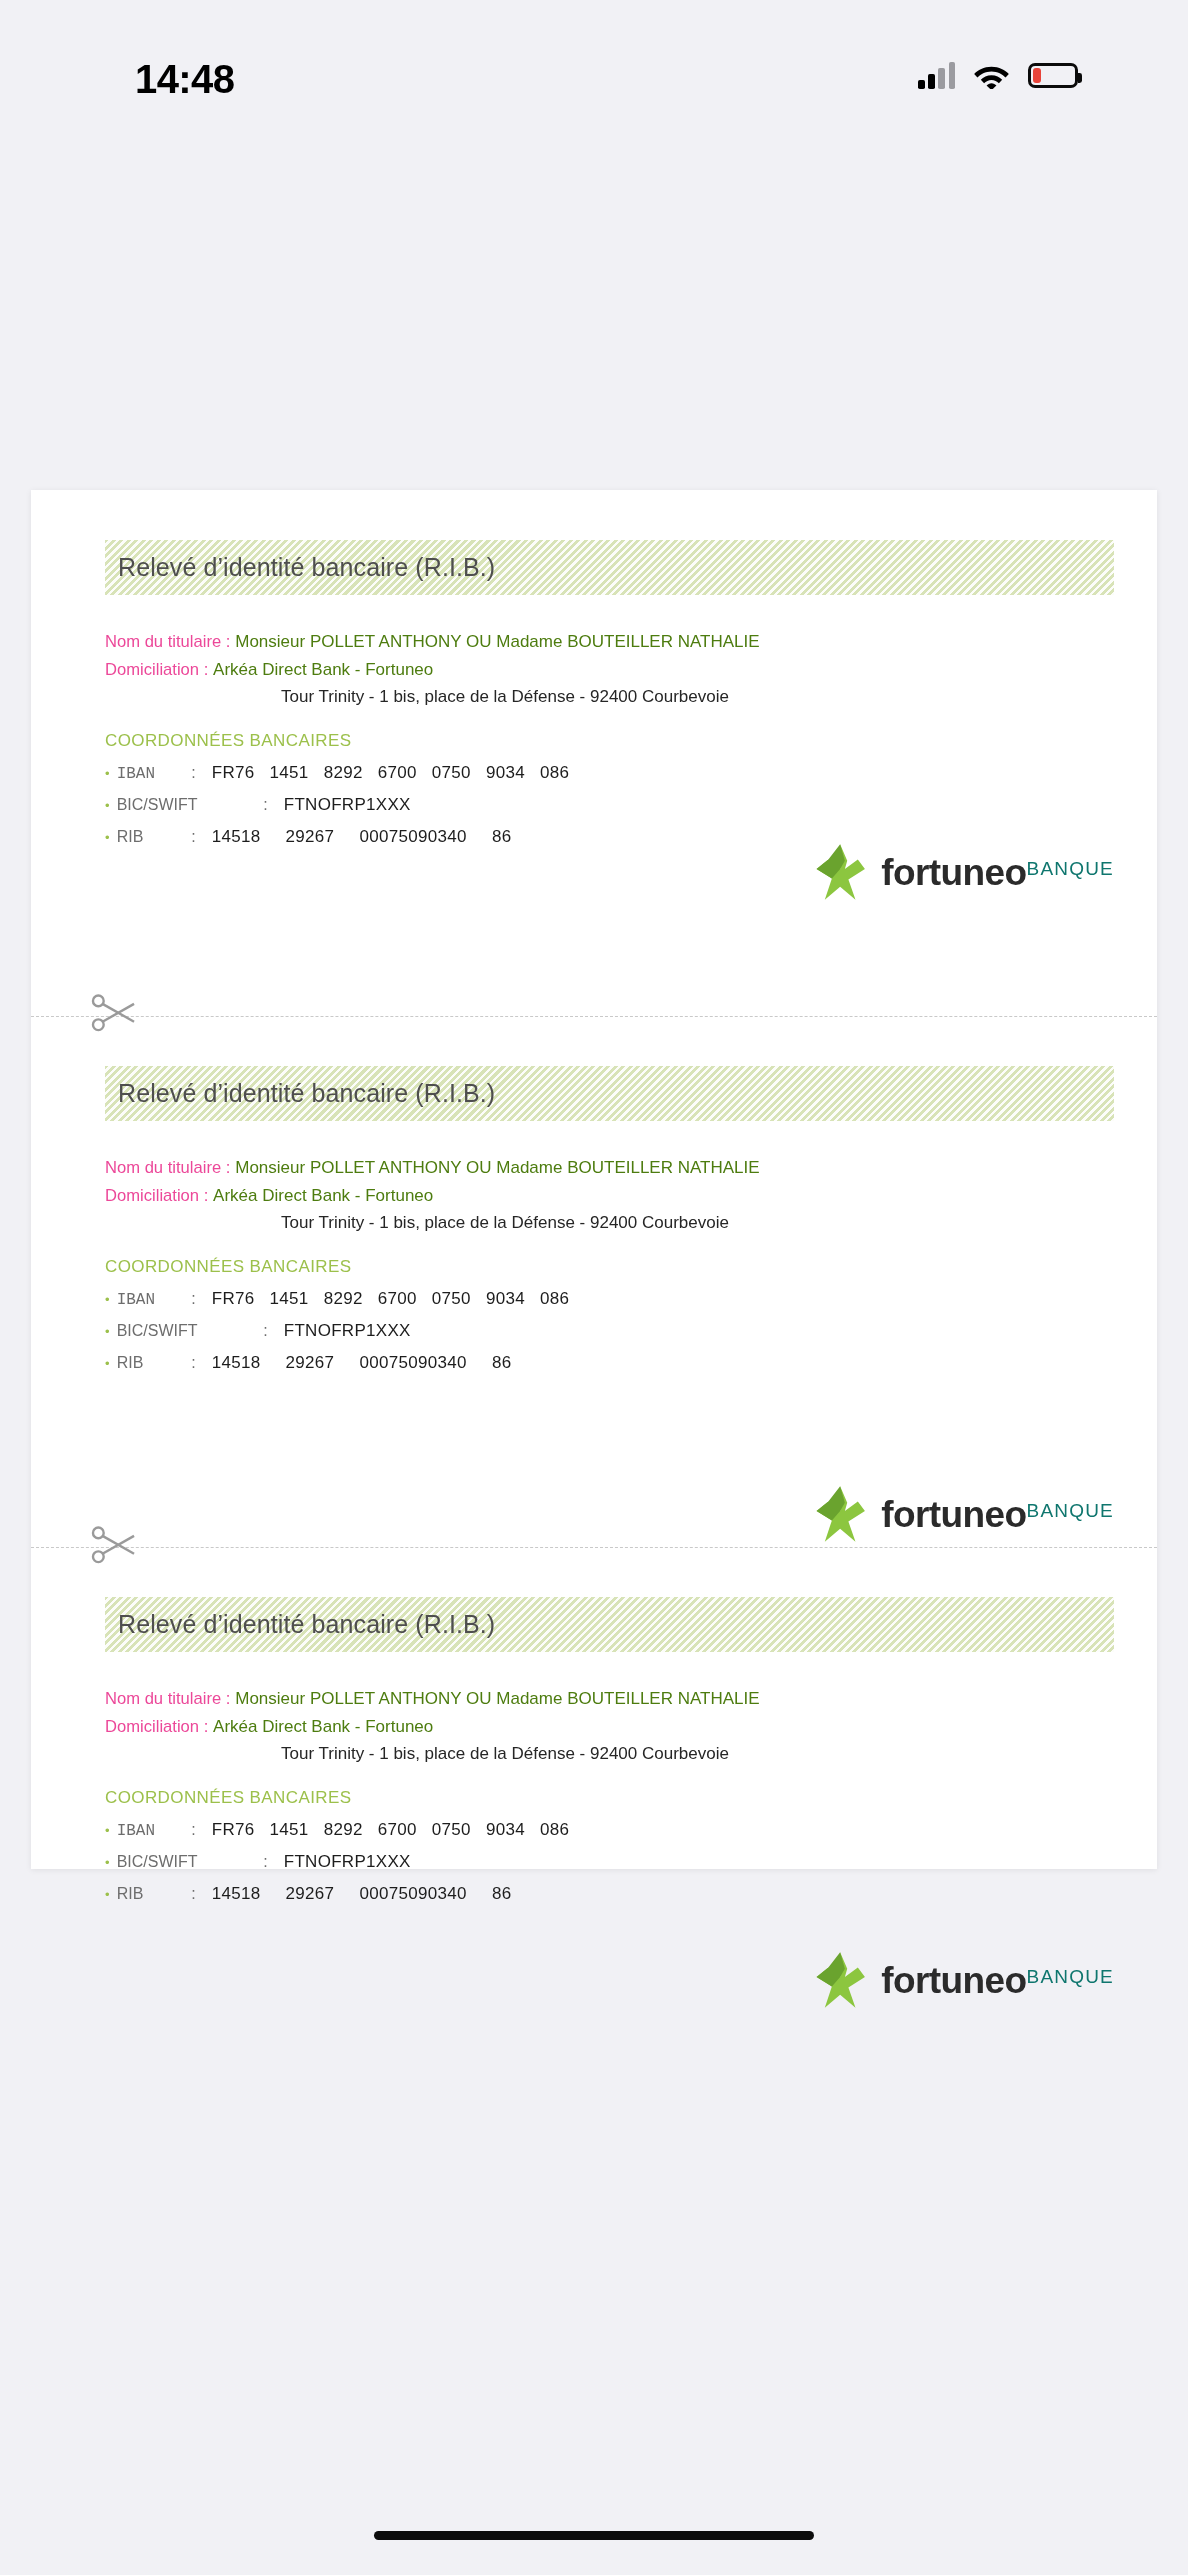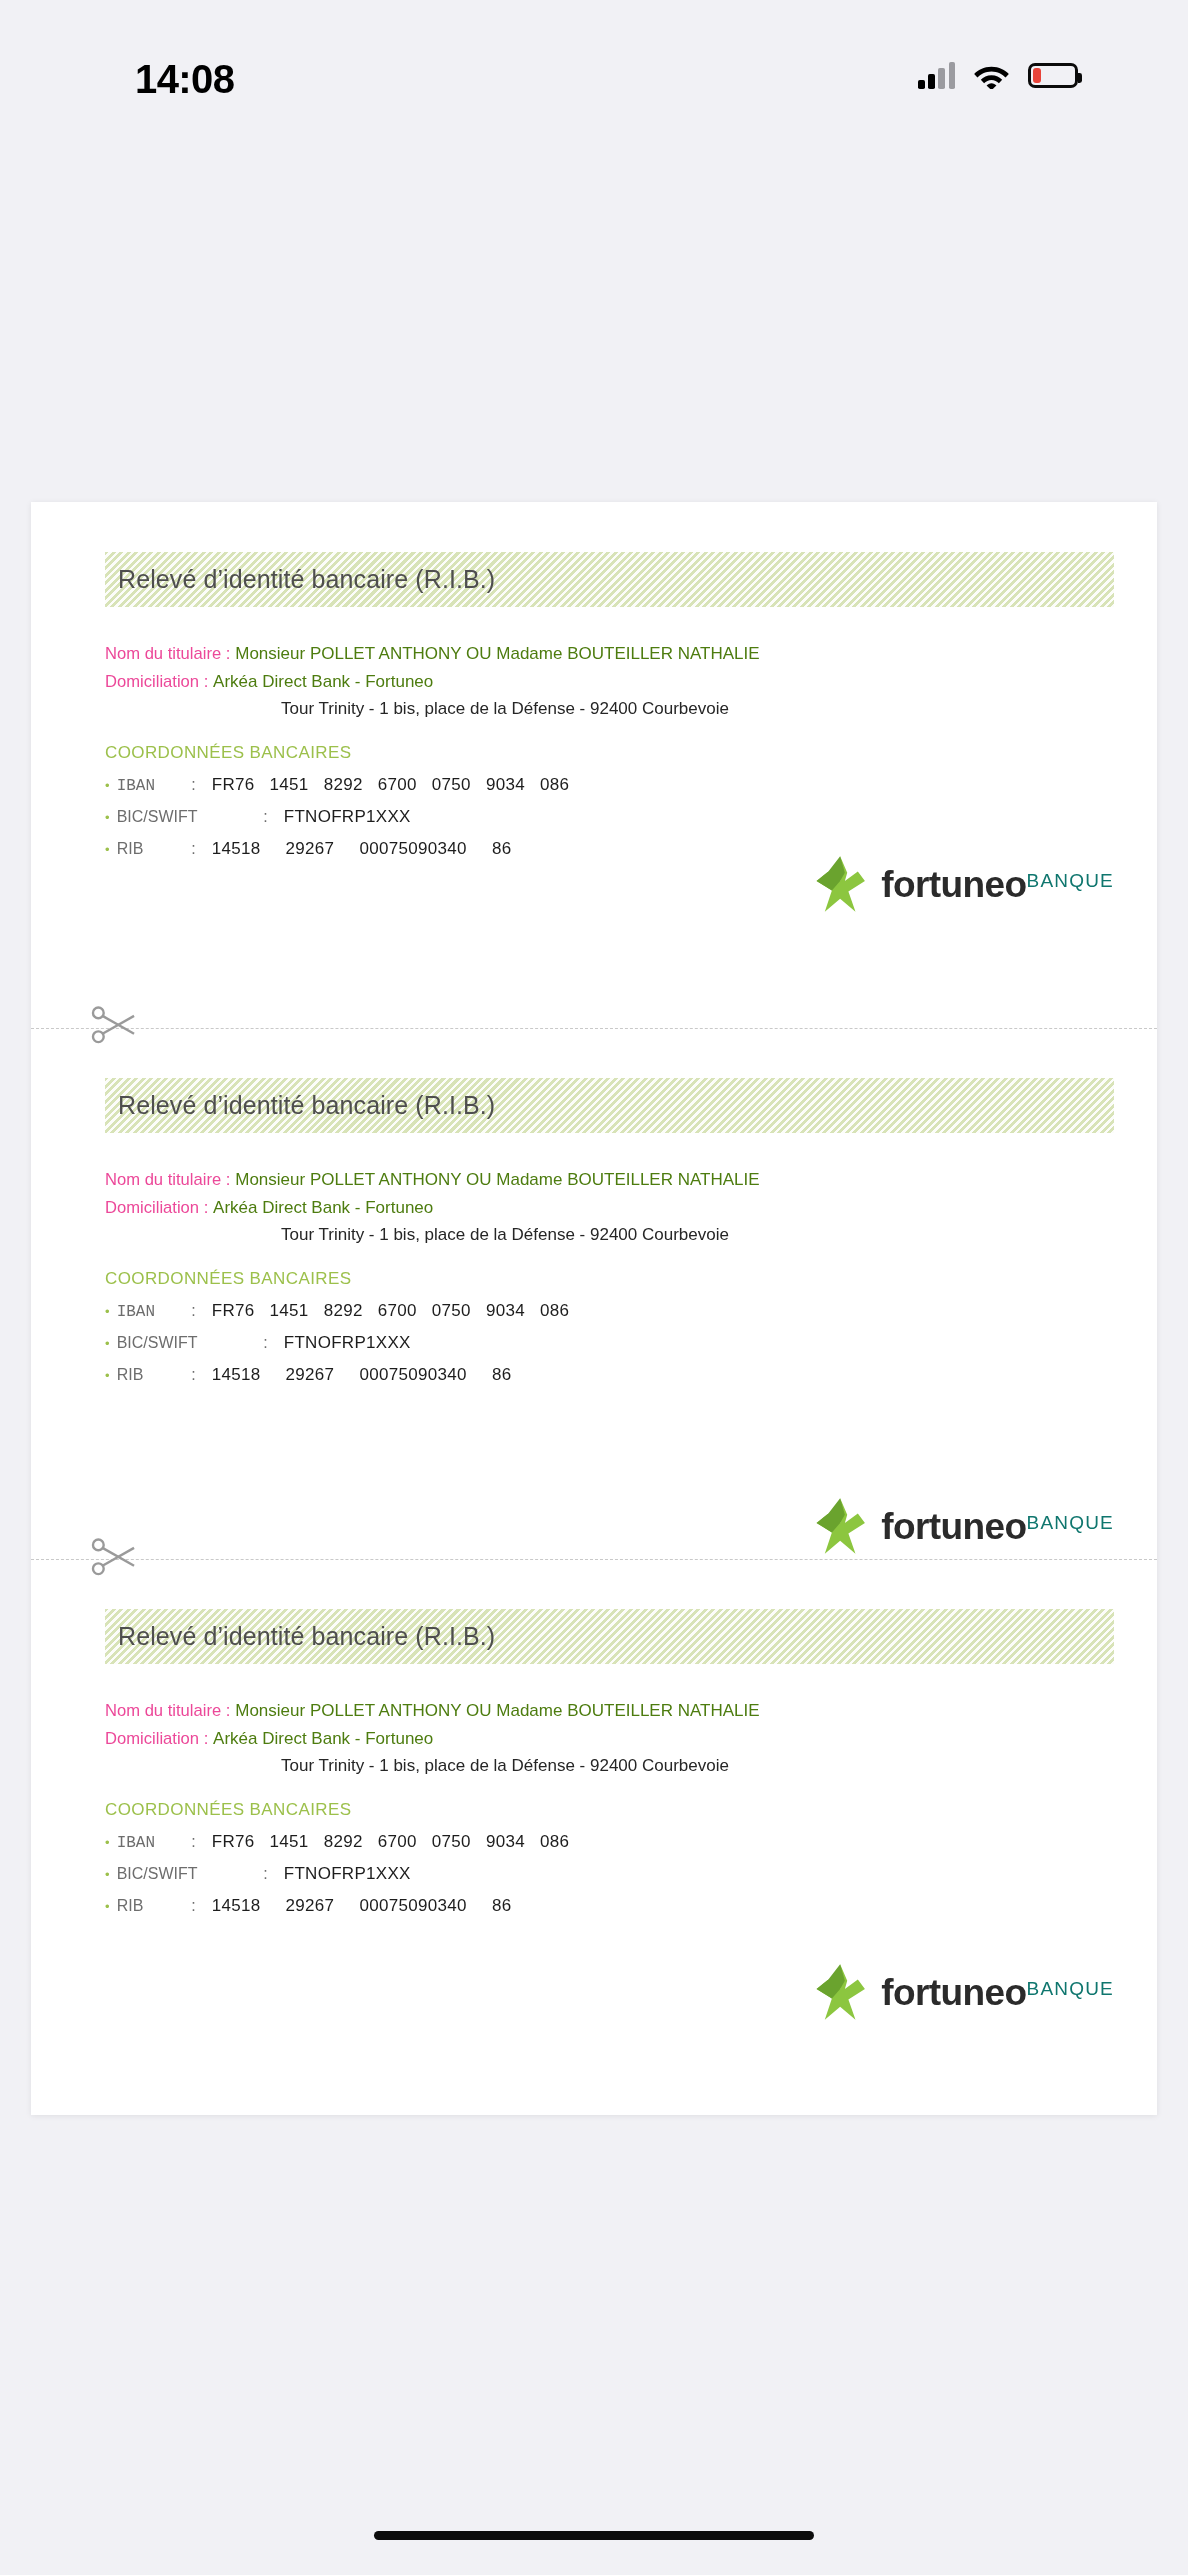--- a/index.html
+++ b/index.html
@@ -89,23 +89,23 @@
     bottom: 2.4px;
     width: 18%;
     background: #e8443a;
     border-radius: 3px;
   }
 
   
   .sheet {
     position: absolute;
     left: 31px;
-    top: 502px;
+    top: 490px;
     width: 1126px;
-    height: 1613px;
+    height: 1379px;
     background: #ffffff;
     box-shadow: 0 1.2px 6px rgba(0,0,0,0.08);
   }
 
   .rib-block {
     position: relative;
     padding: 0 0 0 0;
   }
 
   .rib-title-bar {
@@ -261,21 +261,21 @@
     width: 440px;
     height: 9px;
     background: #0c0c0c;
     border-radius: 6px;
   }
 </style>
 </head>
 <body>
 
 <div class="statusbar">
-  <div class="status-time">14:08</div>
+  <div class="status-time">14:48</div>
   <div class="status-right">
     <div class="cellular">
       <i class="on"></i>
         <i class="on"></i>
         <i></i>
         <i></i>
     </div>
     <div class="wifi">
       <svg viewBox="0 0 62 46" width="37" height="27" aria-hidden="true">
         <path d="M31 8 C18 8 7.5 13.5 1.5 20.5 L7 26.5 C12 20.7 20.8 16 31 16 C41.2 16 50 20.7 55 26.5 L60.5 20.5 C54.5 13.5 44 8 31 8 Z" fill="#000"></path>

